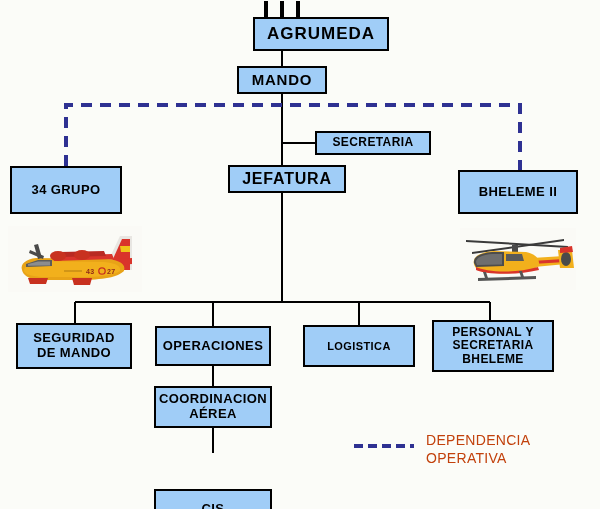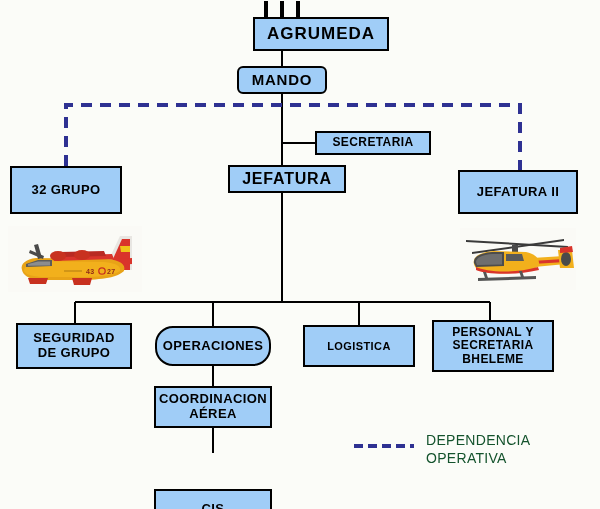--- a/index.html
+++ b/index.html
@@ -35,27 +35,27 @@
     font-weight: bold;
     display: flex;
     align-items: center;
     justify-content: center;
     text-align: center;
     line-height: 1.12;
     letter-spacing: 0.4px;
     z-index: 3;
   }
   .n-agrumeda { left: 214px; top: 17px;  width: 136px; height: 34px; font-size: 17px; letter-spacing: 1px; margin-left: 39px; }
-  .n-mando    { left: 237px; top: 66px;  width: 90px;  height: 28px; font-size: 15px; letter-spacing: 0.8px; border-radius: 6px; }
+  .n-mando    { left: 237px; top: 66px;  width: 90px;  height: 28px; font-size: 15px; letter-spacing: 0.8px; }
   .n-secretaria { left: 315px; top: 131px; width: 116px; height: 24px; font-size: 12px; }
   .n-jefatura { left: 228px; top: 165px; width: 118px; height: 28px; font-size: 16px; letter-spacing: 0.8px; justify-content: center; }
   .n-grupo43  { left: 10px;  top: 166px; width: 112px; height: 48px; font-size: 13px; }
   .n-bheleme  { left: 458px; top: 170px; width: 120px; height: 44px; font-size: 13px; }
   .n-seguridad   { left: 16px;  top: 323px; width: 116px; height: 46px; font-size: 13px; text-align: center; }
-  .n-operaciones { left: 155px; top: 326px; width: 116px; height: 40px; font-size: 13px; border-radius: 18px; }
+  .n-operaciones { left: 155px; top: 326px; width: 116px; height: 40px; font-size: 13px; }
   .n-logistica   { left: 303px; top: 325px; width: 112px; height: 42px; font-size: 11px; }
   .n-personal    { left: 432px; top: 320px; width: 122px; height: 52px; font-size: 12px; }
   .n-coordinacion{ left: 154px; top: 386px; width: 118px; height: 42px; font-size: 13px; }
   .n-cis         { left: 154px; top: 453px; width: 118px; height: 40px; font-size: 13px; margin-top: 36px; }
 
   .photo {
     position: absolute;
     z-index: 2;
     background: #fafaf6;
   }
@@ -81,21 +81,21 @@
     display: flex;
     align-items: flex-start;
     z-index: 4;
   }
   .legend-swatch {
     margin-top: 10px;
     margin-right: 11px;
     flex: 0 0 auto;
   }
   .legend-text {
-    color: #14532d;
+    color: #c2410c;
     font-size: 14px;
     line-height: 1.25;
     letter-spacing: 0.3px;
     white-space: nowrap;
   }
 </style>
 </head>
 <body>
 
 <div id="chart">
@@ -143,31 +143,31 @@
 
   <div class="node n-secretaria">
     <span>SECRETARIA</span>
   </div>
 
   <div class="node n-jefatura">
     <span>JEFATURA</span>
   </div>
 
   <div class="node n-grupo43">
-    <span>32 GRUPO</span>
+    <span>34 GRUPO</span>
   </div>
 
   <div class="node n-bheleme">
-    <span>JEFATURA II</span>
+    <span>BHELEME II</span>
   </div>
 
   <div class="node n-seguridad">
     <span>
       <span>SEGURIDAD</span><br>
-      <span>DE GRUPO</span>
+      <span>DE MANDO</span>
     </span>
   </div>
 
   <div class="node n-operaciones">
     <span>OPERACIONES</span>
   </div>
 
   <div class="node n-logistica">
     <span>LOGISTICA</span>
   </div>

